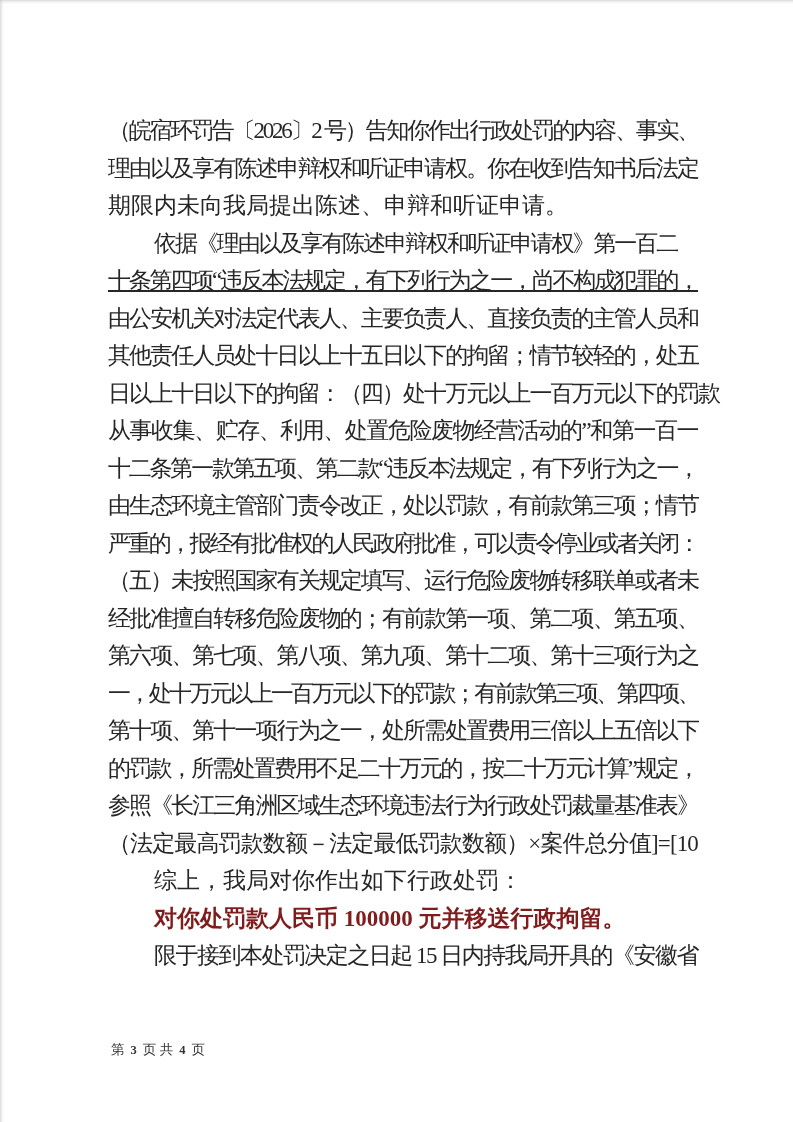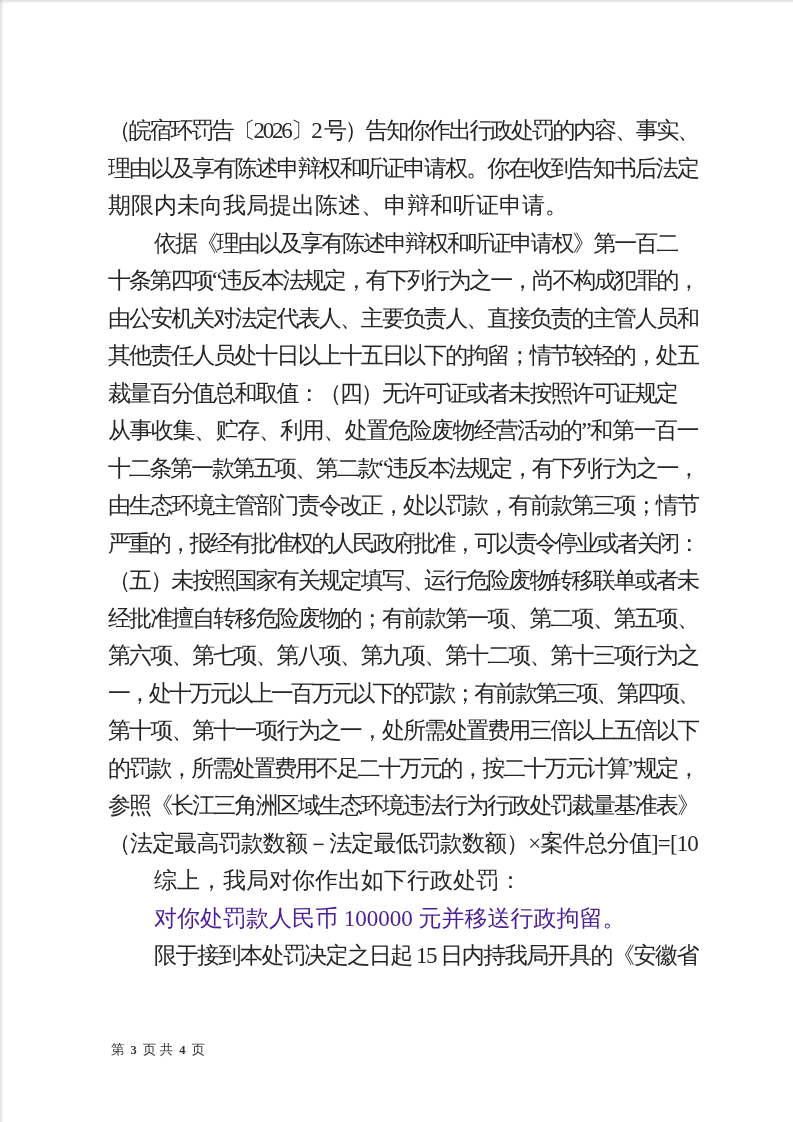--- a/index.html
+++ b/index.html
@@ -35,22 +35,22 @@
   .line .line-text {
     display: inline-block;
     white-space: nowrap;
     line-height: 37.5px;
     vertical-align: top;
   }
   .line.indent {
     padding-left: 46px;
   }
   .line.bold .line-text {
-    font-weight: 400;
-    color: #4c1d95;
+    font-weight: 700;
+    color: #7f1d1d;
   }
   .footer {
     position: absolute;
     left: 108px;
     width: 590px;
     top: 1040px;
     text-align: left;
     font-size: 13.5px;
     color: #333333;
     line-height: 20px;
@@ -64,24 +64,24 @@
 </style>
 </head>
 <body>
 
 <div class="page">
   <div class="content">
     <div class="line"><span class="line-text" style="letter-spacing: -2.227px;">（皖宿环罚告〔2026〕2 号）告知你作出行政处罚的内容、事实、</span></div>
     <div class="line"><span class="line-text" style="letter-spacing: -1.929px;">理由以及享有陈述申辩权和听证申请权。你在收到告知书后法定</span></div>
     <div class="line last"><span class="line-text" style="letter-spacing: 0px;">期限内未向我局提出陈述、申辩和听证申请。</span></div>
     <div class="line indent"><span class="line-text" style="letter-spacing: -2.077px;">依据《理由以及享有陈述申辩权和听证申请权》第一百二</span></div>
-    <div class="line"><span class="line-text" style="letter-spacing: -2.214px;">十条第四项“违反本法规定，有下列行为之一，尚不构成犯罪的，</span></div>
+    <div class="line"><span class="line-text" style="letter-spacing: -2.214px; text-decoration: underline;">十条第四项“违反本法规定，有下列行为之一，尚不构成犯罪的，</span></div>
     <div class="line"><span class="line-text" style="letter-spacing: -1.929px;">由公安机关对法定代表人、主要负责人、直接负责的主管人员和</span></div>
     <div class="line"><span class="line-text" style="letter-spacing: -1.929px;">其他责任人员处十日以上十五日以下的拘留；情节较轻的，处五</span></div>
-    <div class="line"><span class="line-text" style="letter-spacing: -1.929px;">裁量百分值总和取值：（四）无许可证或者未按照许可证规定</span></div>
+    <div class="line"><span class="line-text" style="letter-spacing: -1.929px;">日以上十日以下的拘留：（四）处十万元以上一百万元以下的罚款</span></div>
     <div class="line"><span class="line-text" style="letter-spacing: -1.472px;">从事收集、贮存、利用、处置危险废物经营活动的”和第一百一</span></div>
     <div class="line"><span class="line-text" style="letter-spacing: -2.214px;">十二条第一款第五项、第二款“违反本法规定，有下列行为之一，</span></div>
     <div class="line"><span class="line-text" style="letter-spacing: -1.929px;">由生态环境主管部门责令改正，处以罚款，有前款第三项；情节</span></div>
     <div class="line"><span class="line-text" style="letter-spacing: -2.655px;">严重的，报经有批准权的人民政府批准，可以责令停业或者关闭：</span></div>
     <div class="line"><span class="line-text" style="letter-spacing: -1.929px;">（五）未按照国家有关规定填写、运行危险废物转移联单或者未</span></div>
     <div class="line"><span class="line-text" style="letter-spacing: -1.929px;">经批准擅自转移危险废物的；有前款第一项、第二项、第五项、</span></div>
     <div class="line"><span class="line-text" style="letter-spacing: -1.929px;">第六项、第七项、第八项、第九项、第十二项、第十三项行为之</span></div>
     <div class="line"><span class="line-text" style="letter-spacing: -2.655px;">一，处十万元以上一百万元以下的罚款；有前款第三项、第四项、</span></div>
     <div class="line"><span class="line-text" style="letter-spacing: -1.929px;">第十项、第十一项行为之一，处所需处置费用三倍以上五倍以下</span></div>
     <div class="line"><span class="line-text" style="letter-spacing: -2.214px;">的罚款，所需处置费用不足二十万元的，按二十万元计算”规定，</span></div>

